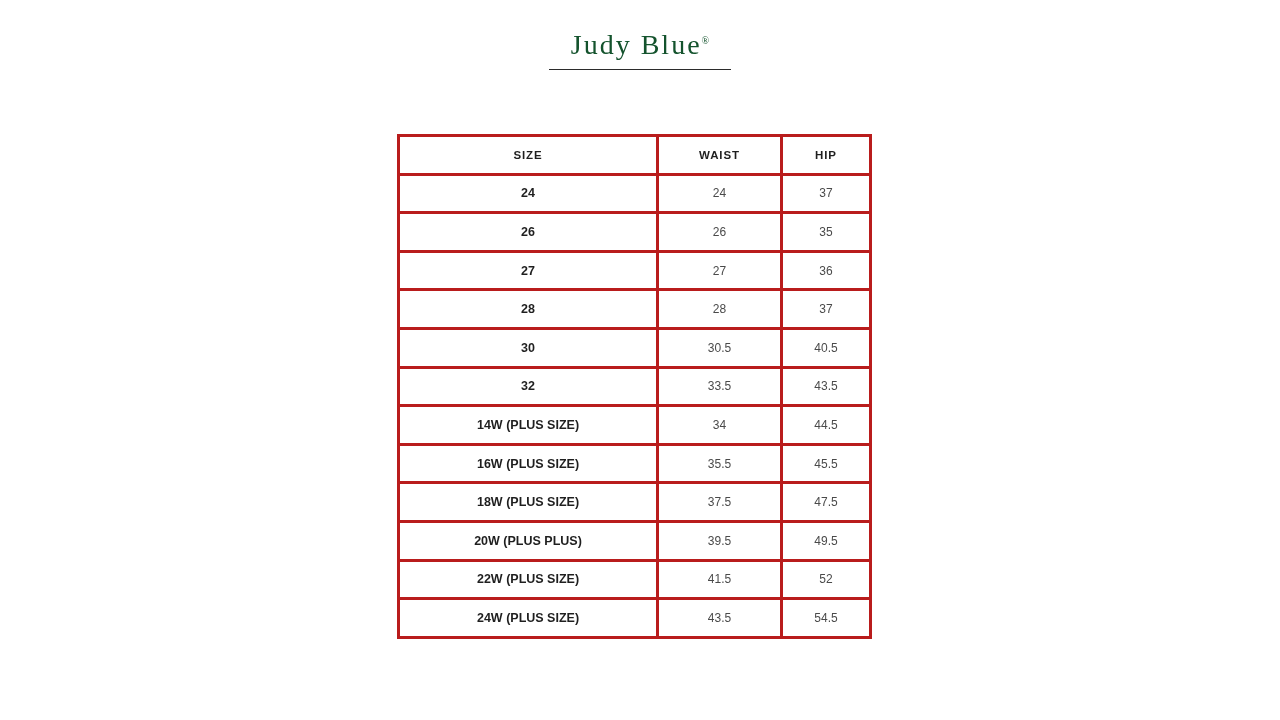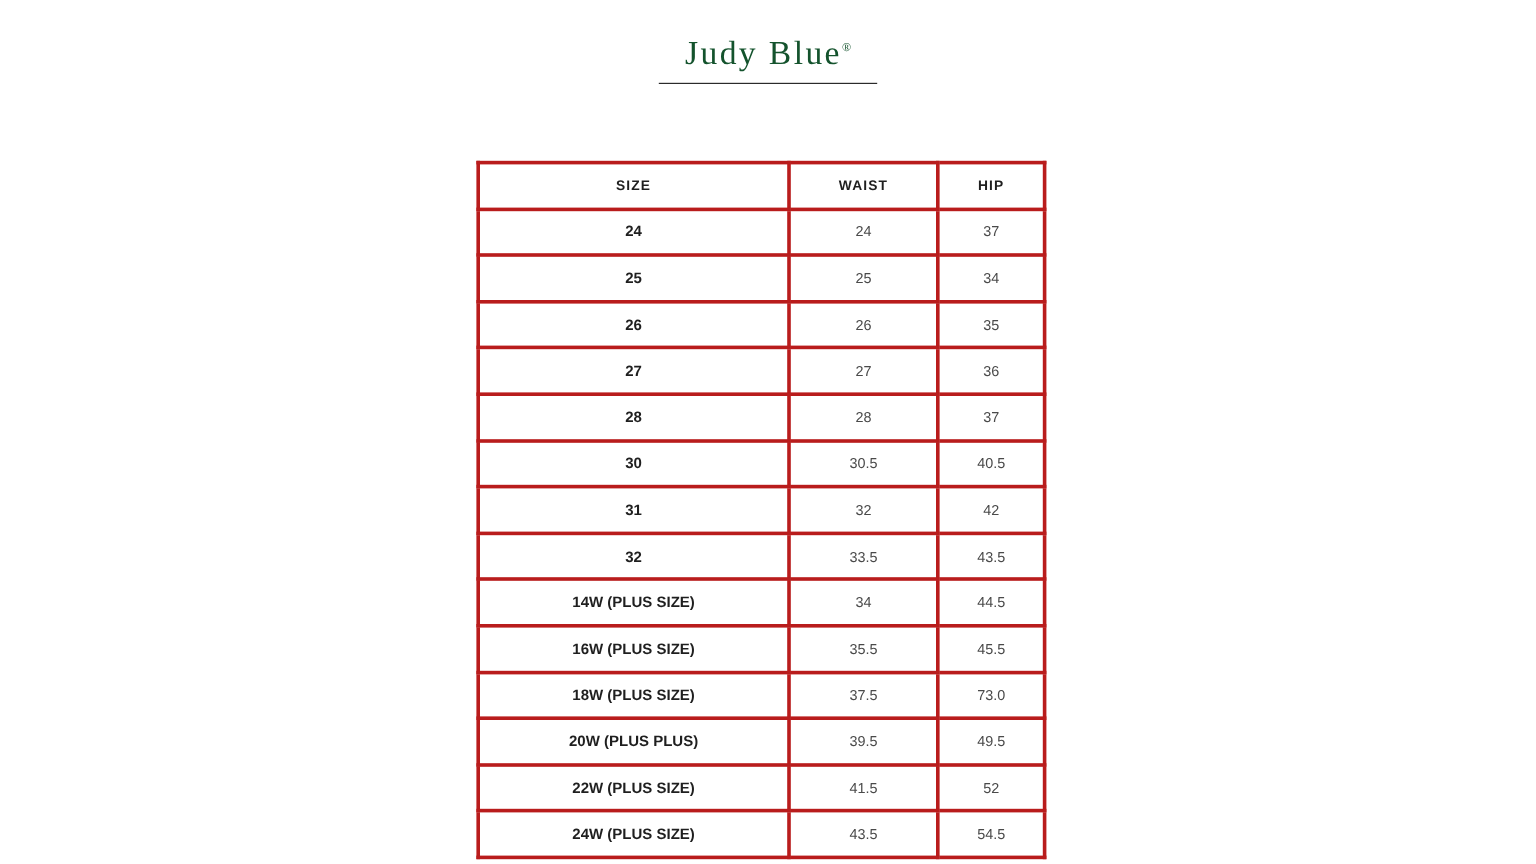--- a/index.html
+++ b/index.html
@@ -131,68 +131,58 @@
           <th>HIP</th>
         </tr>
       </thead>
       <tbody>
         <tr>
           <td class="size-cell">24</td>
           <td class="num-cell">24</td>
           <td class="num-cell">37</td>
         </tr>
         <tr>
-          <td class="size-cell">25</td>
-          <td class="num-cell">25</td>
-          <td class="num-cell">34</td>
-        </tr>
-        <tr>
           <td class="size-cell">26</td>
           <td class="num-cell">26</td>
           <td class="num-cell">35</td>
         </tr>
         <tr>
           <td class="size-cell">27</td>
           <td class="num-cell">27</td>
           <td class="num-cell">36</td>
         </tr>
         <tr>
           <td class="size-cell">28</td>
           <td class="num-cell">28</td>
           <td class="num-cell">37</td>
         </tr>
         <tr>
           <td class="size-cell">30</td>
           <td class="num-cell">30.5</td>
           <td class="num-cell">40.5</td>
         </tr>
         <tr>
-          <td class="size-cell">31</td>
-          <td class="num-cell">32</td>
-          <td class="num-cell">42</td>
-        </tr>
-        <tr>
           <td class="size-cell">32</td>
           <td class="num-cell">33.5</td>
           <td class="num-cell">43.5</td>
         </tr>
         <tr>
           <td class="size-cell">14W (PLUS SIZE)</td>
           <td class="num-cell">34</td>
           <td class="num-cell">44.5</td>
         </tr>
         <tr>
           <td class="size-cell">16W (PLUS SIZE)</td>
           <td class="num-cell">35.5</td>
           <td class="num-cell">45.5</td>
         </tr>
         <tr>
           <td class="size-cell">18W (PLUS SIZE)</td>
           <td class="num-cell">37.5</td>
-          <td class="num-cell">73.0</td>
+          <td class="num-cell">47.5</td>
         </tr>
         <tr>
           <td class="size-cell">20W (PLUS PLUS)</td>
           <td class="num-cell">39.5</td>
           <td class="num-cell">49.5</td>
         </tr>
         <tr>
           <td class="size-cell">22W (PLUS SIZE)</td>
           <td class="num-cell">41.5</td>
           <td class="num-cell">52</td>

